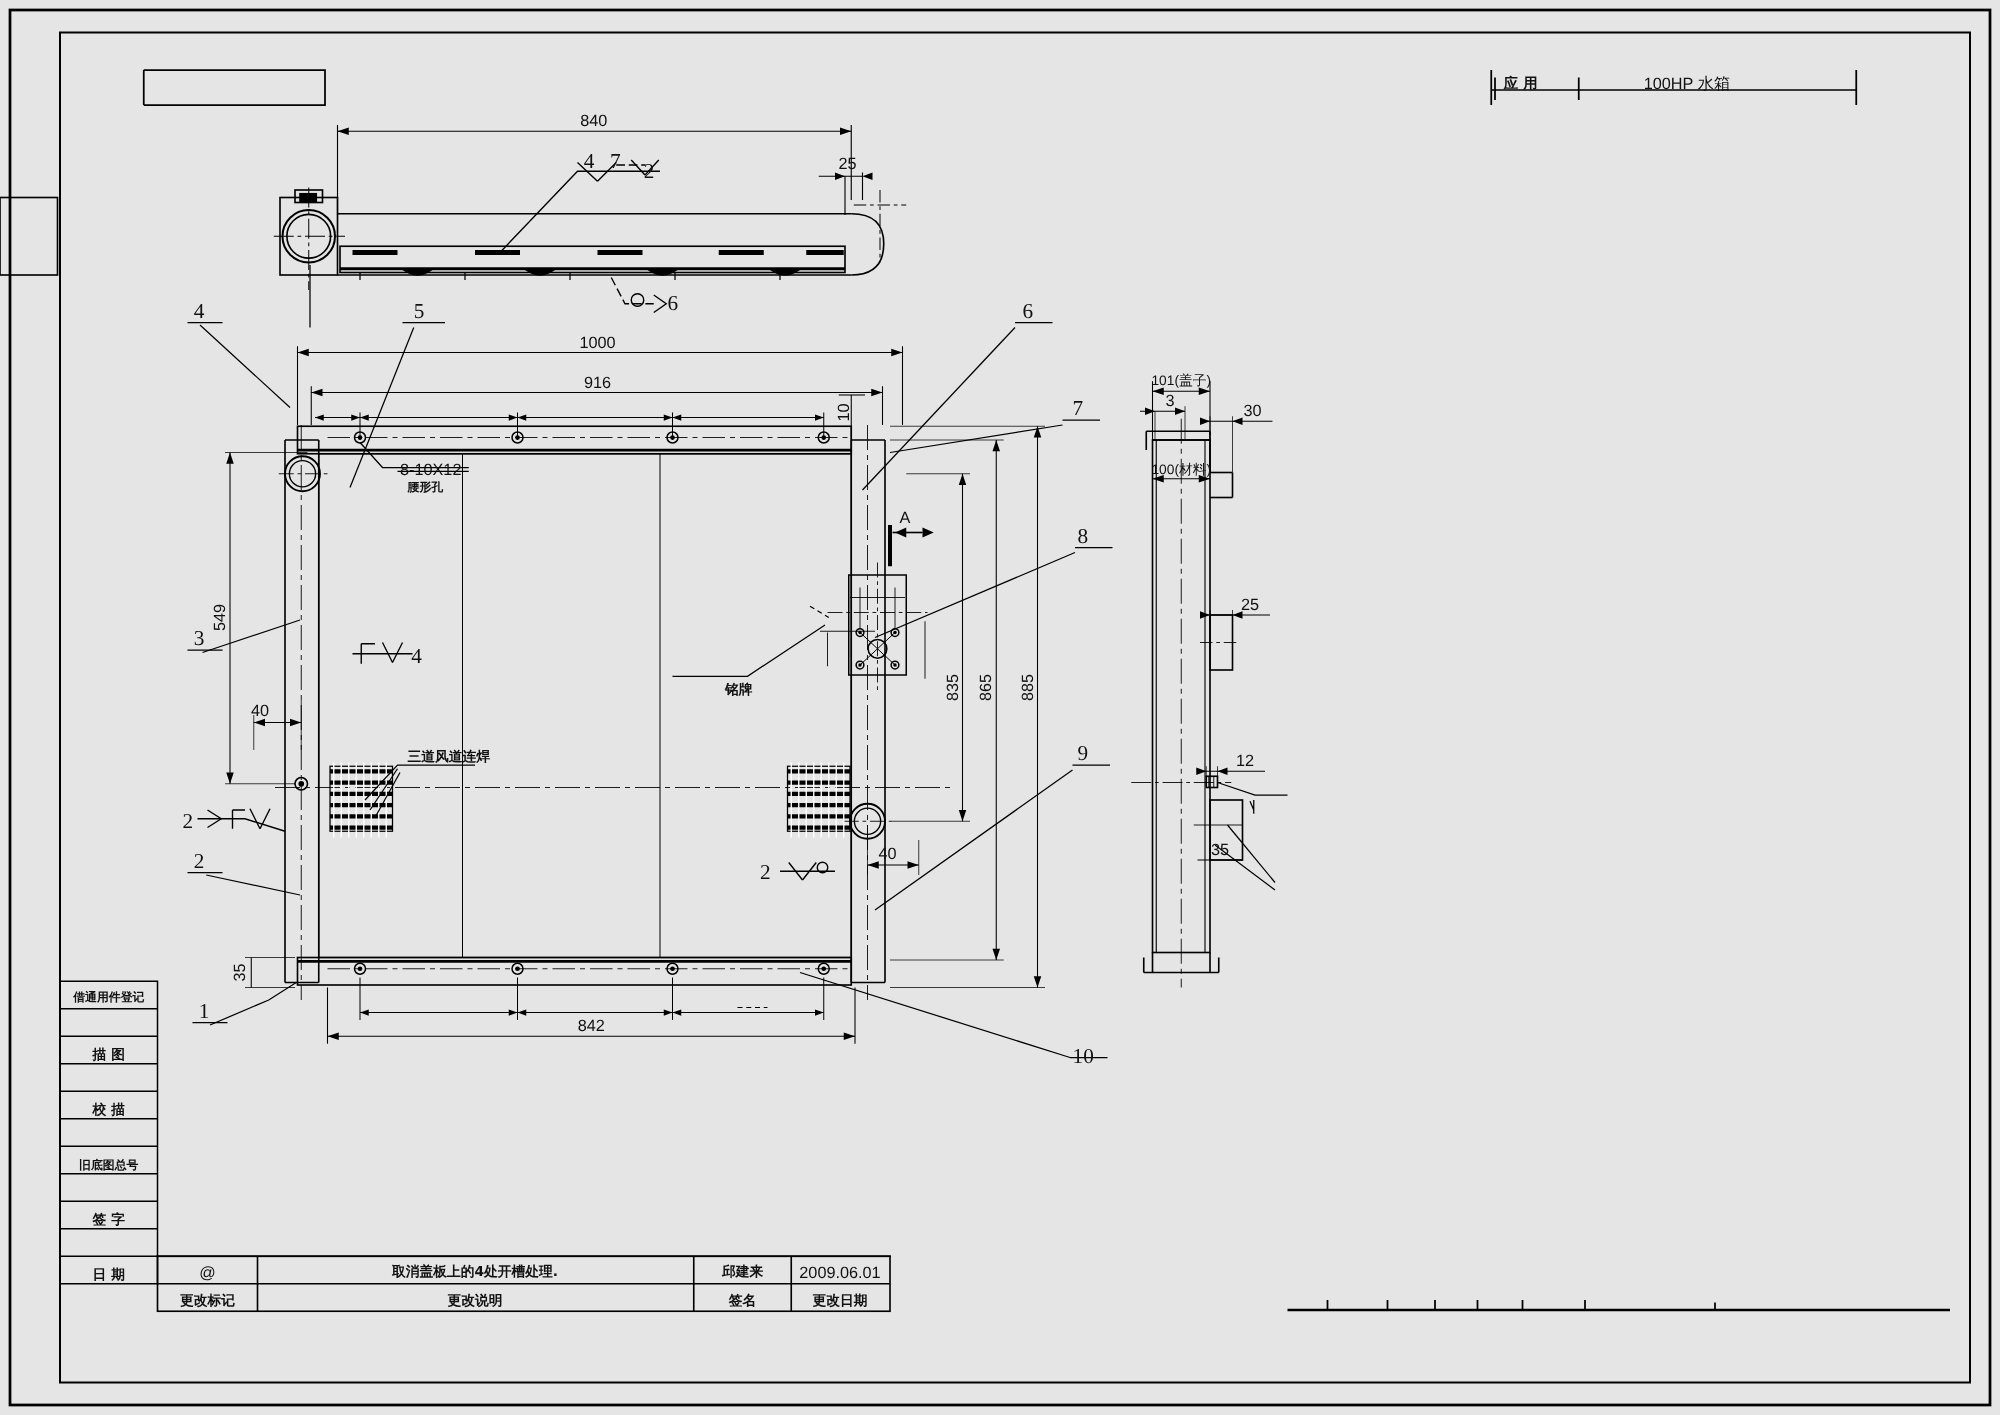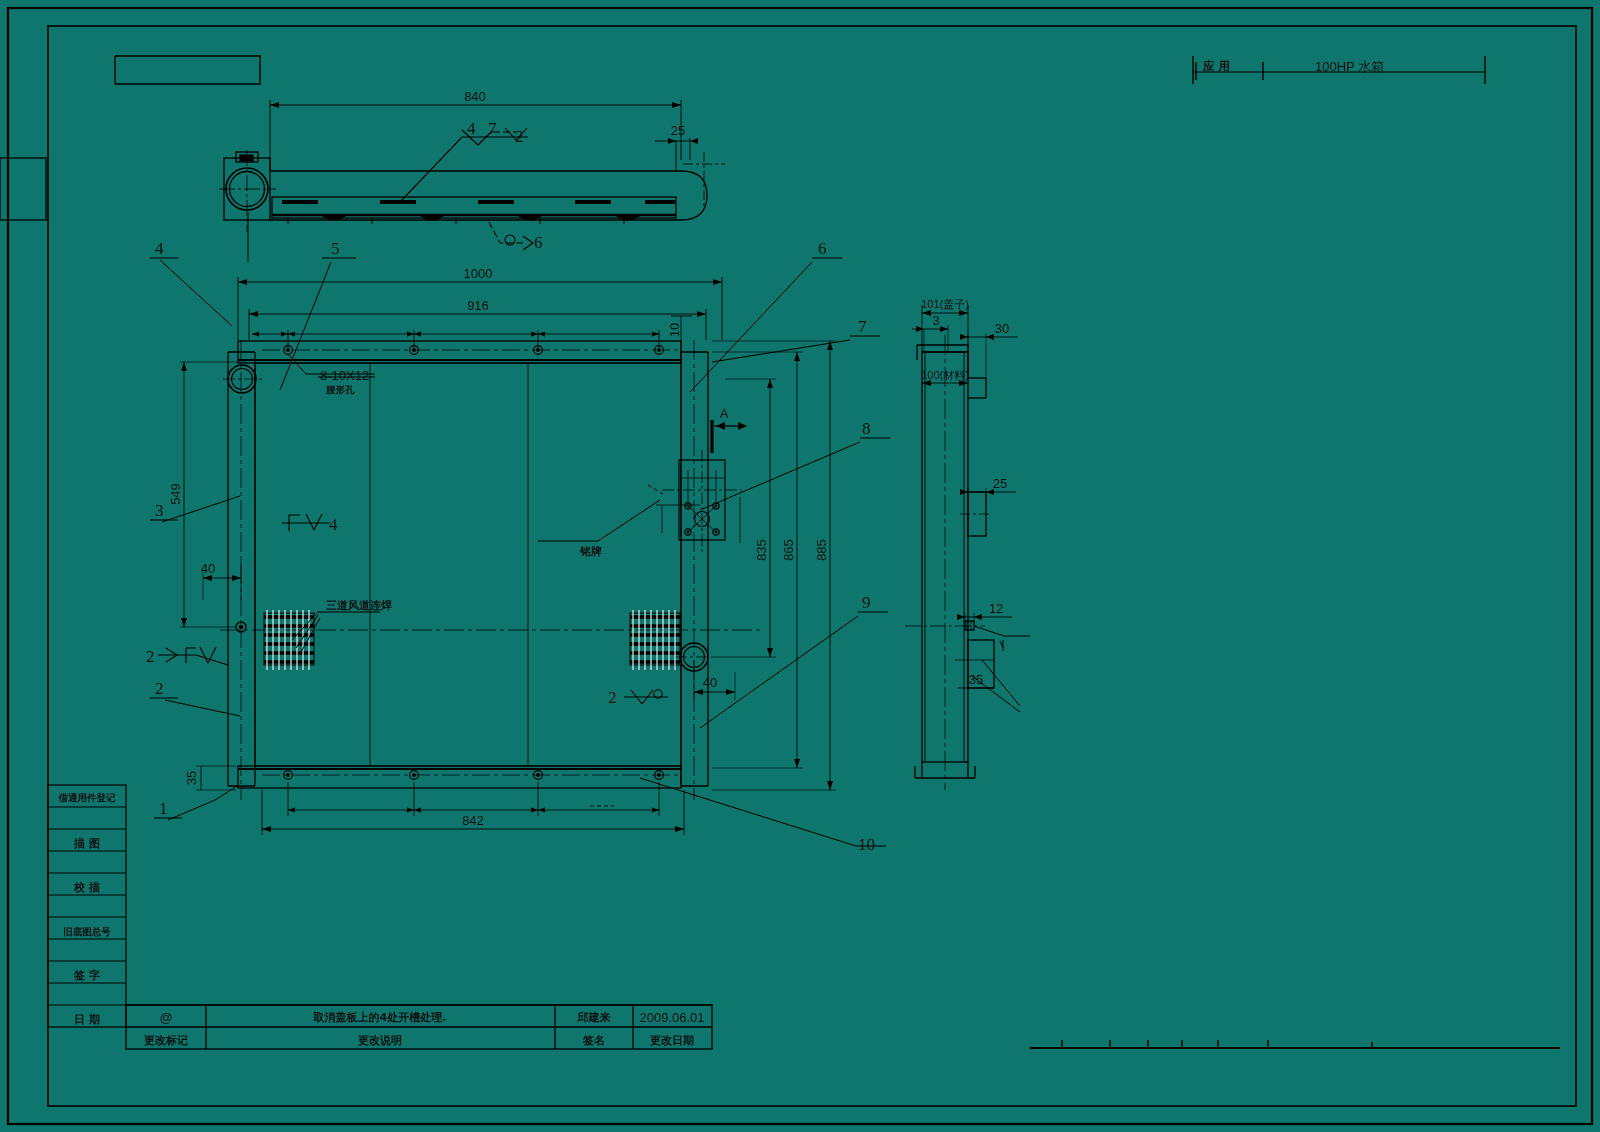--- a/index.html
+++ b/index.html
@@ -1,17 +1,17 @@
 <!DOCTYPE html>
 <html><head>
 <meta charset="utf-8">
 <style>
   html,body{margin:0;padding:0;background:#fff;}
   body{width:1600px;height:1132px;font-family:"Liberation Sans",sans-serif;color:#000;}
-  #sheet{position:relative;width:1600px;height:1132px;overflow:hidden;background:#0f766e;}
+  #sheet{position:relative;width:1600px;height:1132px;overflow:hidden;background:#e5e5e5;}
   svg{display:block;}
   .dimtxt{font-family:"Liberation Sans",sans-serif;font-size:13px;fill:#111;}
   .dimtxt.sm{font-size:11px;}
   .cn{font-family:"DejaVu Sans",sans-serif;font-size:11px;fill:#111;font-weight:bold;}
   .cn.sm{font-size:9.5px;}
   .balloon{font-family:"Liberation Serif",serif;font-size:17px;fill:#111;}
   .tbtxt{font-family:"DejaVu Sans",sans-serif;font-size:11.5px;fill:#111;font-weight:bold;}
   .tbtxt2{font-family:"Liberation Sans",sans-serif;font-size:13px;fill:#111;}
 </style>
 </head>

